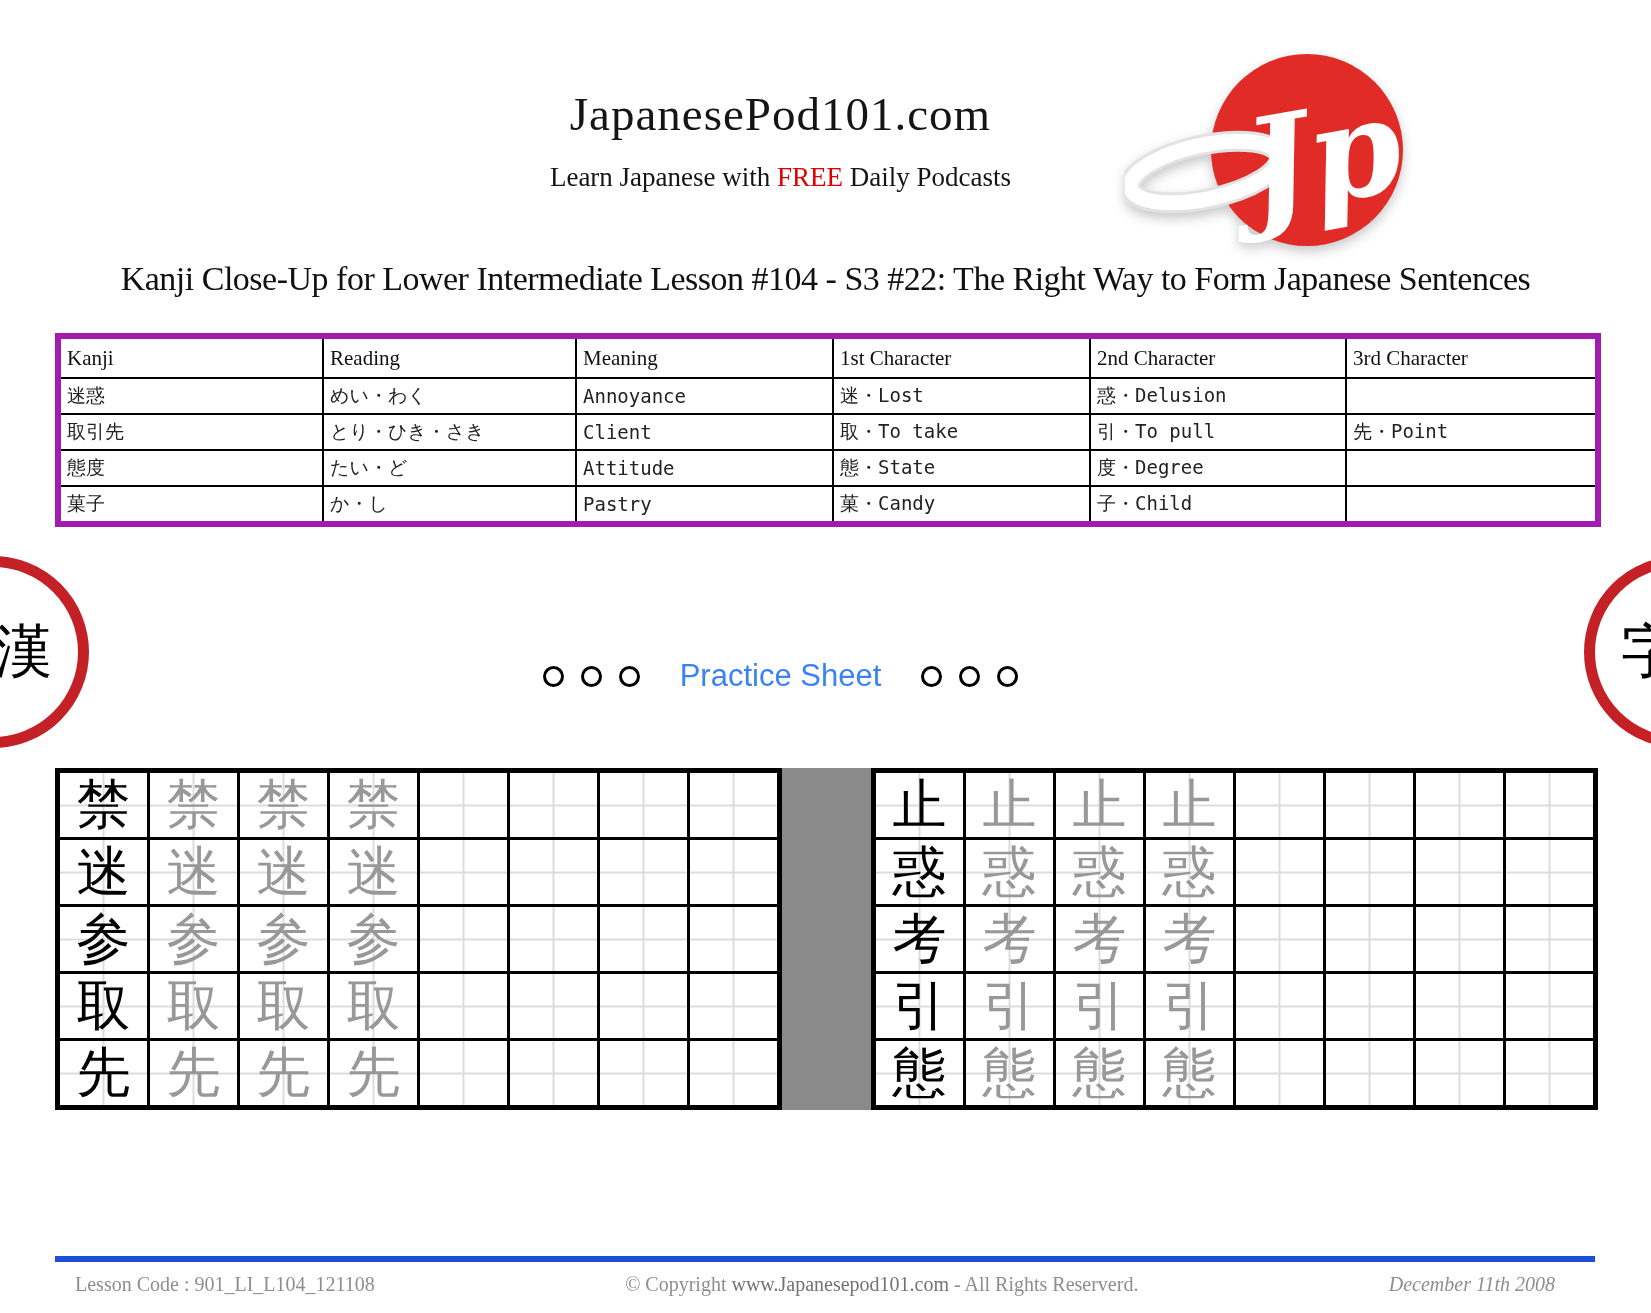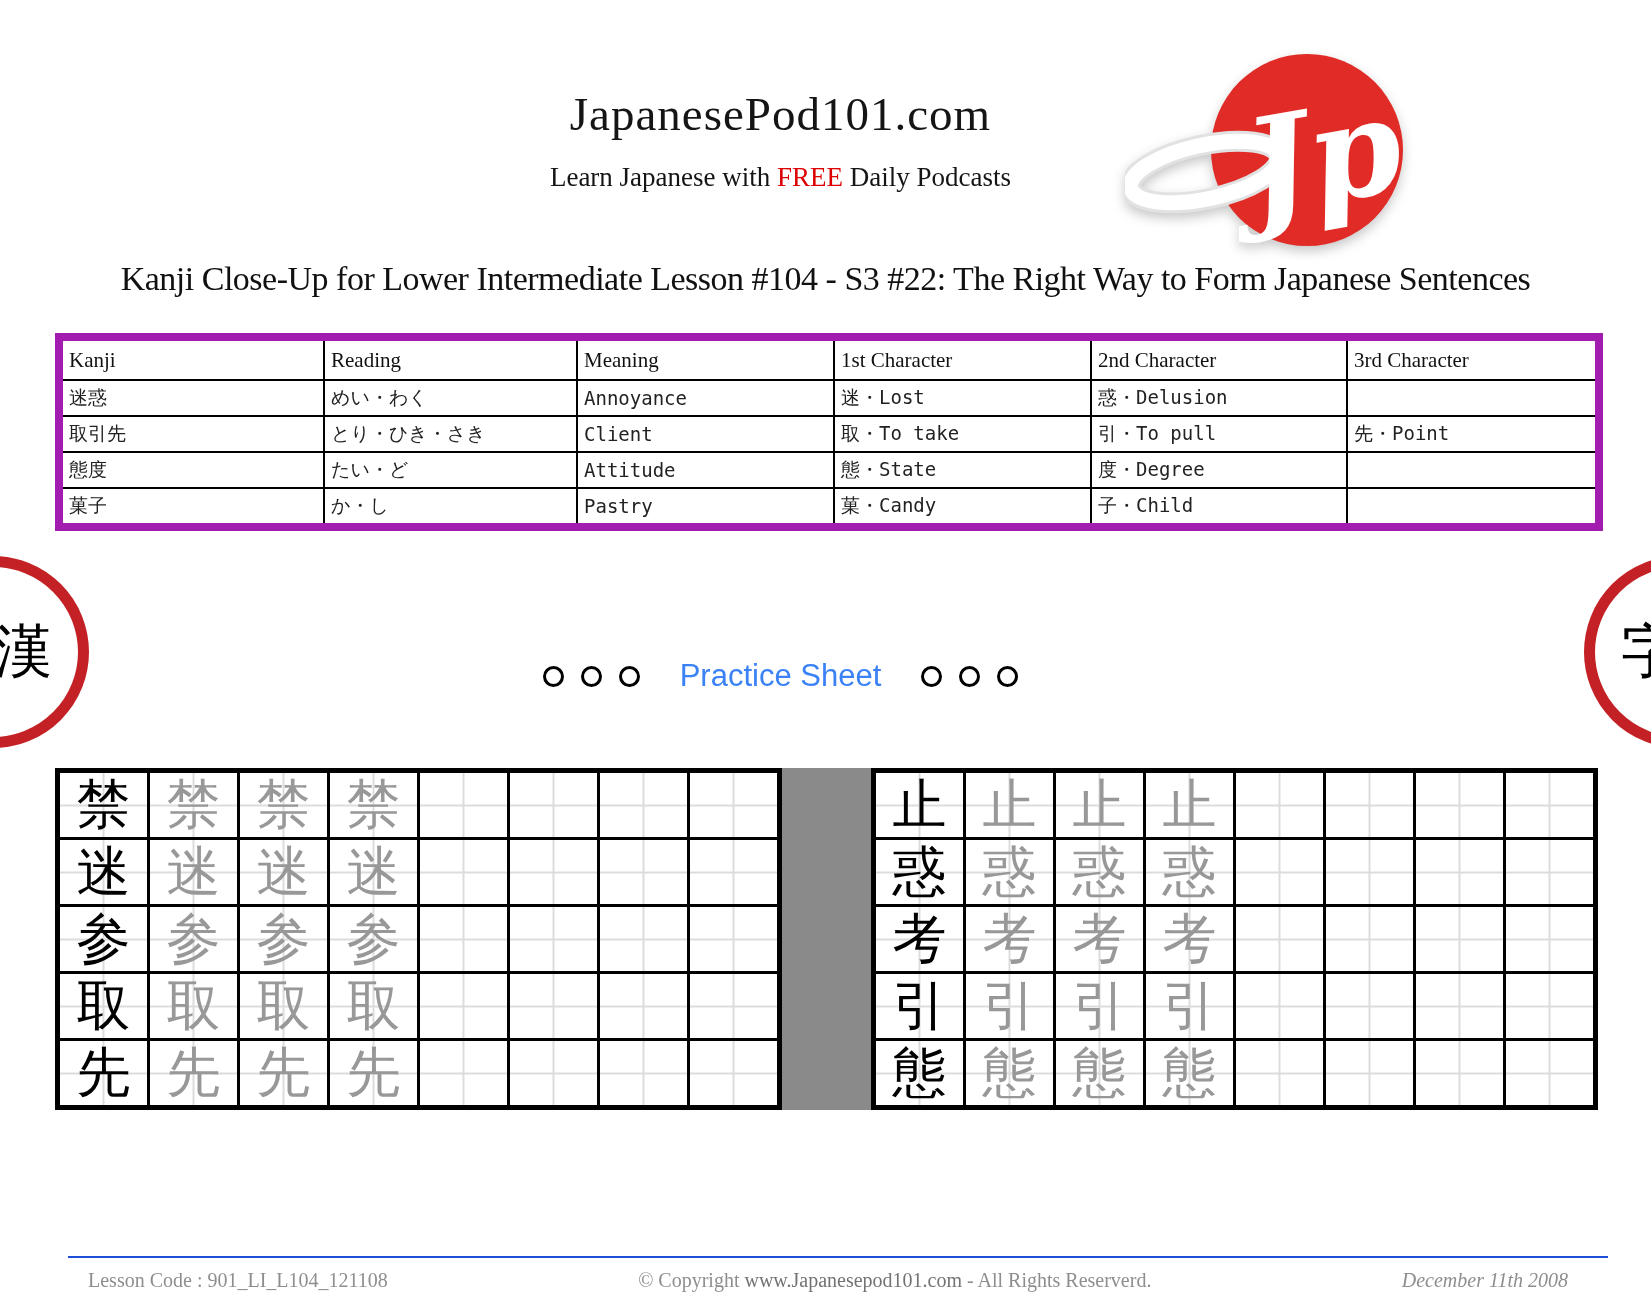--- a/index.html
+++ b/index.html
@@ -14,21 +14,21 @@
   .tagline { top:162px; font-size:27px; color:#151515; }
   .tagline .free { color:var(--free-red); }
 
   .logo-svg { position:absolute; left:1125px; top:52px; }
 
   
   .page-title { top:260px; font-size:34px; letter-spacing:-0.5px; white-space:nowrap; width:1651px; }
 
   
   table.vocab { position:absolute; left:55px; top:333px; width:1540px;
-    border-collapse:collapse; table-layout:fixed; border:8px solid #a21caf; }
+    border-collapse:collapse; table-layout:fixed; border:6px solid #a21caf; }
   .vocab th, .vocab td { border:2px solid #000; padding:2px 6px; text-align:left; vertical-align:middle; overflow:hidden; }
   .vocab th { font-family:"Liberation Serif", serif; font-weight:normal; font-size:21px; height:34px; }
   .vocab td { font-family:"DejaVu Sans Mono","Liberation Mono",monospace; font-size:19px; height:30px; color:#222; }
 
   
   .badge { position:absolute; top:556px; width:170px; height:170px; border-radius:50%;
     border:11px solid var(--badge-red); box-sizing:content-box; display:flex; align-items:center;
     font-size:58px; color:#000; font-family:"DejaVu Serif", serif; background:#fff; }
   .badge.left  { left:-103px; justify-content:flex-end; padding-right:26px; box-sizing:border-box; width:192px; height:192px; }
   .badge.right { left:1584px; justify-content:flex-start; padding-left:26px; box-sizing:border-box; width:192px; height:192px; }
@@ -46,21 +46,21 @@
     font-family:"DejaVu Serif", serif; font-size:54px; line-height:64px;
     background-image:
       linear-gradient(to bottom, transparent calc(50% - 1px), #dcdcdc calc(50% - 1px), #dcdcdc calc(50% + 1px), transparent calc(50% + 1px)),
       linear-gradient(to right,  transparent calc(50% - 1px), #dcdcdc calc(50% - 1px), #dcdcdc calc(50% + 1px), transparent calc(50% + 1px));
   }
   .grid td.model { color:#000; }
   .grid td.trace { color:var(--trace-gray); }
   .grid-divider { width:89px; background:var(--divider-gray); }
 
   
-  .footer { position:absolute; left:68px; top:1256px; width:1540px; border-top:2px solid #1d4ed8;
+  .footer { position:absolute; left:55px; top:1256px; width:1540px; border-top:6px solid #1d4ed8;
     padding-top:11px; display:flex; justify-content:space-between; align-items:baseline;
     font-size:20px; color:#8e8e8e; box-sizing:border-box; }
   .footer .fleft { padding-left:20px; }
   .footer .fright { padding-right:40px;font-style:italic; }
   .footer .flink { color:#737373; }
 </style>
 </head>
 <body>
 
 <div class="centered-band site-title">JapanesePod101.com</div>

